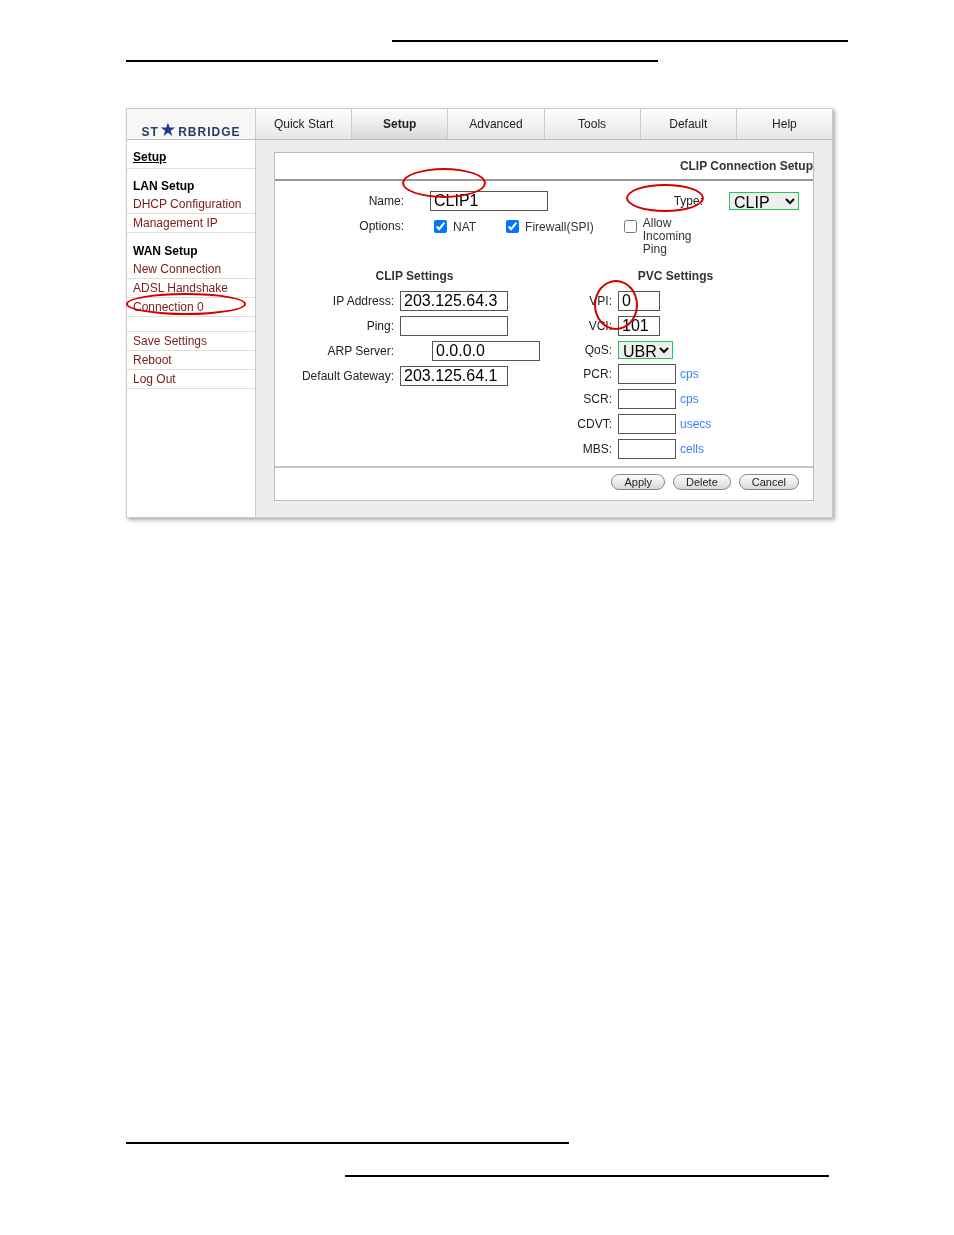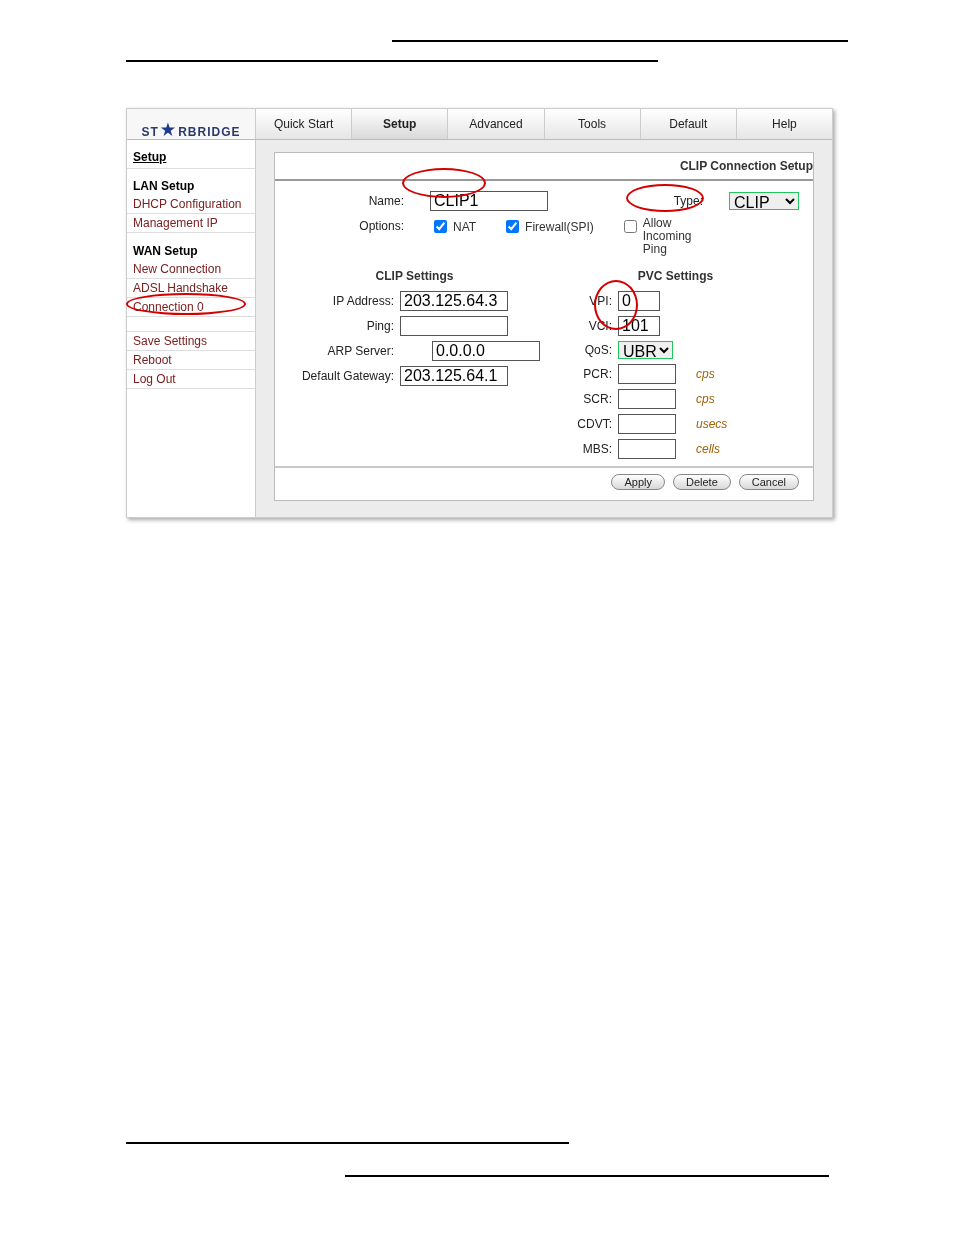--- a/index.html
+++ b/index.html
@@ -35,21 +35,21 @@
   .lbl{font-size:12px;color:#222;text-align:right;}
   .tin{font-family:inherit;font-size:16px;border:1px solid #555;background:#fff;padding:1px 3px;height:16px;}
   .sel{font-family:inherit;font-size:16px;border:1px solid #22c55e;background:#efefef;height:18px;}
   .chk{width:13px;height:13px;vertical-align:middle;}
 
   .cols{display:flex;gap:12px;padding:6px 14px 2px 14px;}
   .col{flex:1;}
   .col-title{font-weight:bold;text-align:center;font-size:12px;margin-bottom:8px;}
   .field{display:flex;align-items:center;margin-bottom:5px;}
   .field .lbl{width:105px;margin-right:6px;}
-  .unit{font-size:12px;color:#a16207;margin-left:20px;font-style:italic;}
+  .unit{font-size:12px;color:#3b82f6;margin-left:4px;}
 
   .btnbar{display:flex;justify-content:flex-end;gap:8px;padding:6px 14px 0 14px;border-top:2px solid #c8c8c8;}
   .btn{font-size:11px;padding:1px 12px;border:1px solid #888;border-radius:10px;background:linear-gradient(#fff,#d8d8d8);cursor:pointer;color:#222;}
 
   .circle{position:absolute;border:2px solid #d40000;border-radius:50%;pointer-events:none;}
 </style>
 </head>
 <body>
 
 <div class="page">

